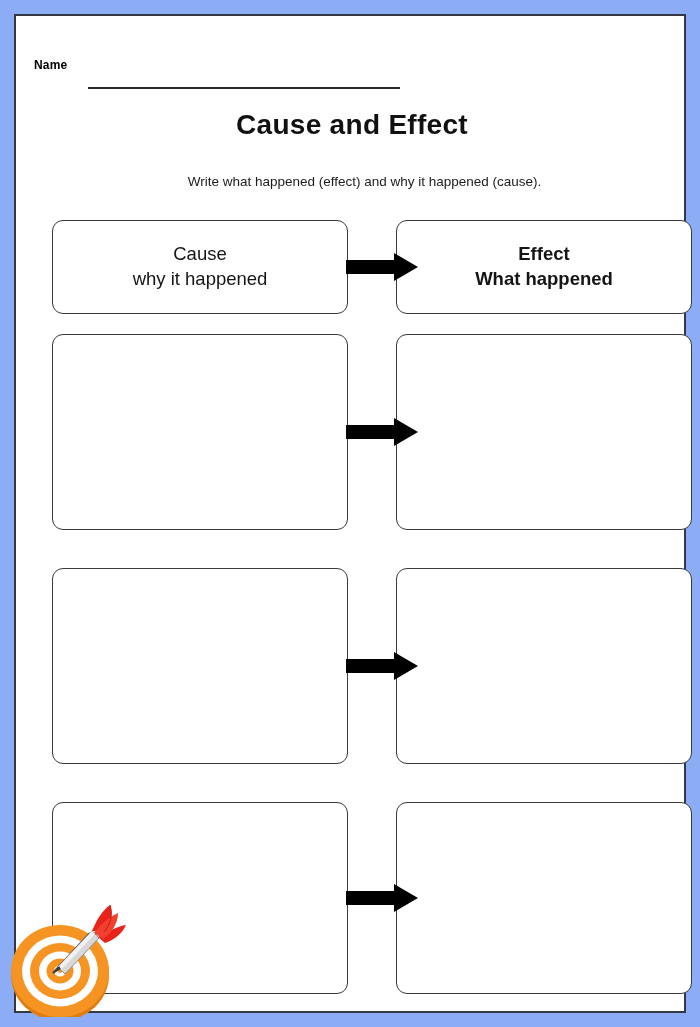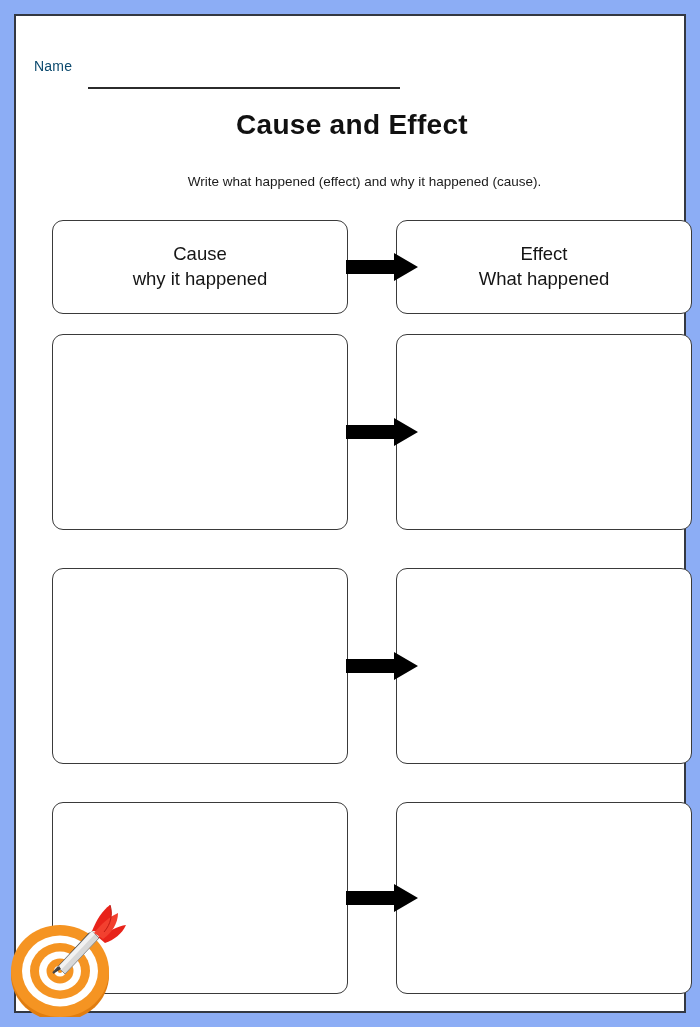--- a/index.html
+++ b/index.html
@@ -34,23 +34,24 @@
     position: absolute;
     left: 18px;
     top: 42px;
     width: 400px;
     height: 36px;
   }
   #name-label {
     position: absolute;
     left: 0px;
     top: 0px;
-    font-size: 14px;
-    color: #0c4a6e;
+    font-size: 12px;
+    color: #000000;
     letter-spacing: .2px;
+    font-weight: bold;
   }
   #name-line {
     position: absolute;
     left: 54px;
     top: 29px;
     width: 312px;
     height: 0;
     border-bottom: 2px solid #2b2b2b;
   }
 
@@ -89,21 +90,21 @@
     height: 100%;
     background: #ffffff;
     border: 1.6px solid #3a3a3a;
     border-radius: 11px;
     display: flex;
     align-items: center;
     justify-content: center;
     text-align: center;
   }
   .ce-box.left  { left: 0px;   width: 296px; }
-  .ce-box.right { left: 344px; width: 296px; }
+  .ce-box.right { left: 344px; width: 296px; font-weight: bold; }
   .ce-box-text {
     font-size: 18.5px;
     line-height: 1.35;
     color: #151515;
     white-space: pre-line;
   }
 
   
   .ce-arrow {
     position: absolute;

